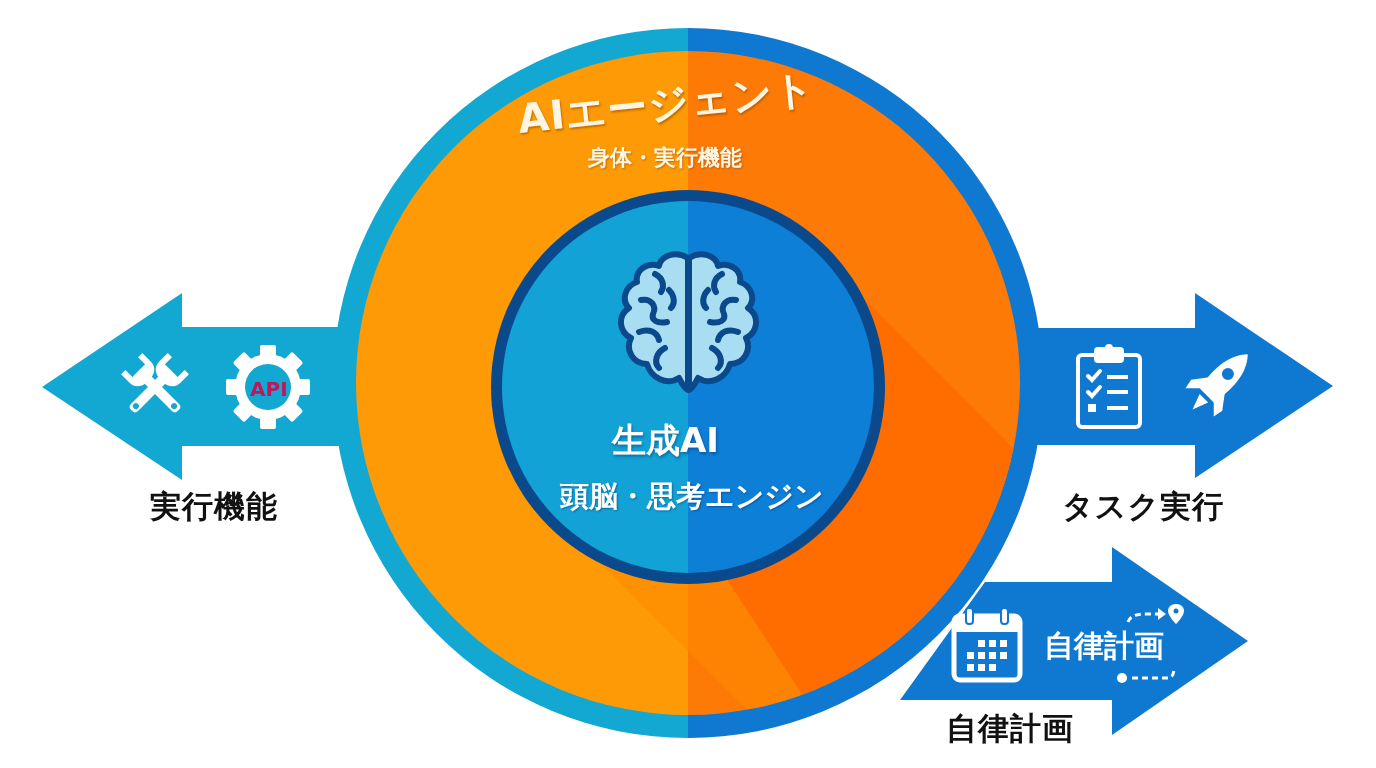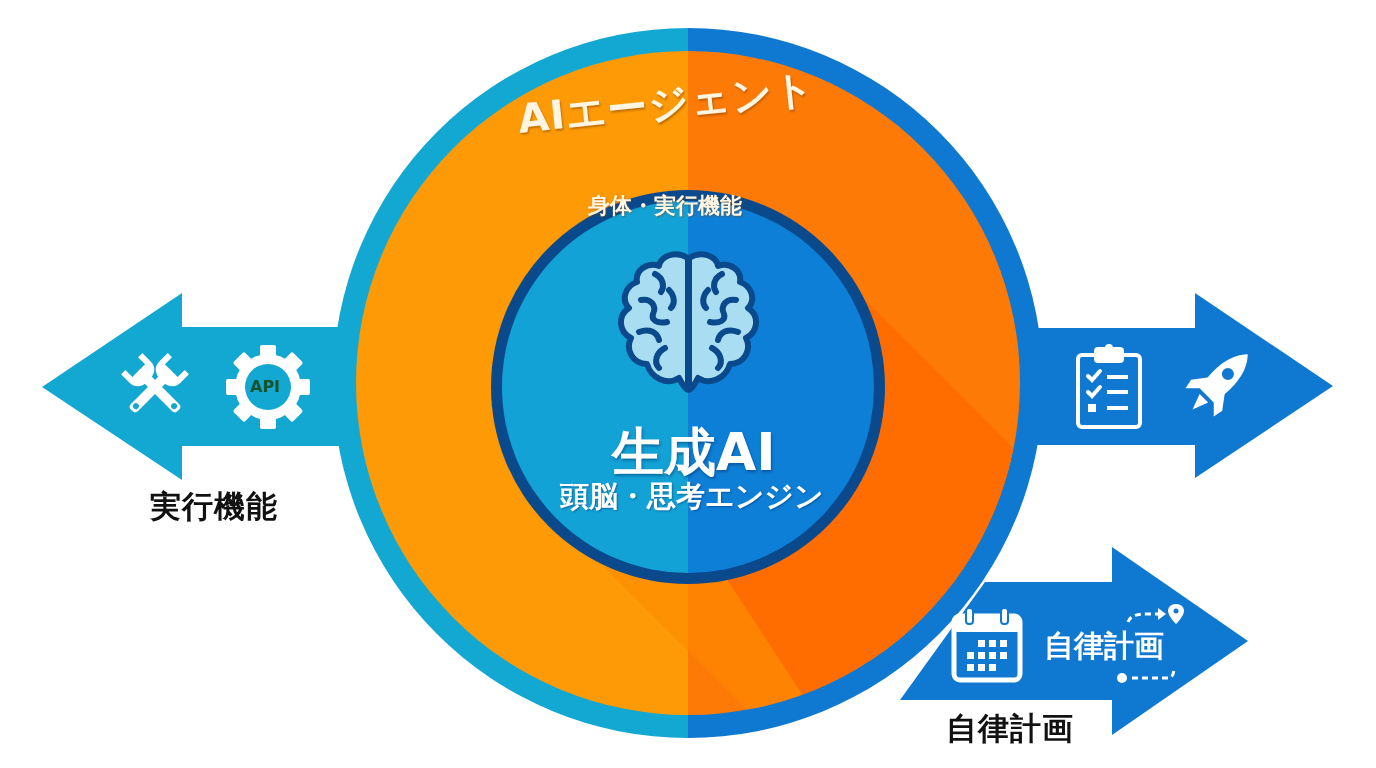--- a/index.html
+++ b/index.html
@@ -1,22 +1,22 @@
 <!DOCTYPE html>
 <html><head>
 <meta charset="utf-8">
 <style>
   html, body { margin: 0; padding: 0; background: #ffffff; }
   body { width: 1376px; height: 768px; position: relative; overflow: hidden; font-family: "DejaVu Sans", sans-serif; }
   #stage { position: absolute; left: 0; top: 0; width: 1376px; height: 768px; }
   .label { position: absolute; font-family: "DejaVu Sans", sans-serif; font-weight: bold; white-space: nowrap; }
   .ext-label { color: #111111; font-size: 31px; letter-spacing: 1px; }
   .title-agent { color: #fff5e0; font-size: 40px; text-shadow: 1px 2px 2px rgba(120,60,0,0.45); }
-  .sub-agent { color: #fff5e0; font-size: 22px; text-shadow: 1px 1px 2px rgba(120,60,0,0.45); margin-top: 48px; }
-  .title-gen { color: #ffffff; font-size: 52px; text-shadow: 1px 2px 3px rgba(0,40,100,0.45); }
+  .sub-agent { color: #fff5e0; font-size: 22px; text-shadow: 1px 1px 2px rgba(120,60,0,0.45); }
+  .title-gen { color: #ffffff; font-size: 34px; text-shadow: 1px 2px 3px rgba(0,40,100,0.45); }
   .sub-gen { color: #ffffff; font-size: 29px; text-shadow: 1px 1px 2px rgba(0,40,100,0.45); }
   .inarrow-label { color: #ffffff; font-size: 30px; }
 </style>
 </head>
 <body>
 
 <div id="stage">
 <svg width="1376" height="768" viewBox="0 0 1376 768" xmlns="http://www.w3.org/2000/svg">
   <defs>
     <clipPath id="outerClip">
@@ -158,18 +158,19 @@
   </g>
 </svg>
 
 
 <div class="label title-agent" style="left:518px; top:92px; transform: rotate(-6deg); transform-origin: left center; letter-spacing:1px;">AIエージェント</div>
 <div class="label sub-agent" style="left:588px; top:143px;">身体・実行機能</div>
 
 <div class="label title-gen" style="left:612px; top:418px;">生成AI</div>
 <div class="label sub-gen" style="left:560px; top:477px;">頭脳・思考エンジン</div>
 
-<div class="label" style="left:250px; top:377px; color:#14532d; font-size:16px;">API</div>
+<div class="label" style="left:250px; top:377px; color:#be185d; font-size:20px;">API</div>
 
 <div class="label ext-label" style="left:150px; top:486px;">実行機能</div>
+<div class="label ext-label" style="left:1062px; top:486px;">タスク実行</div>
 <div class="label inarrow-label" style="left:1044px; top:626px;">自律計画</div>
 <div class="label ext-label" style="left:946px; top:708px;">自律計画</div>
 </div>
 
 </body></html>

